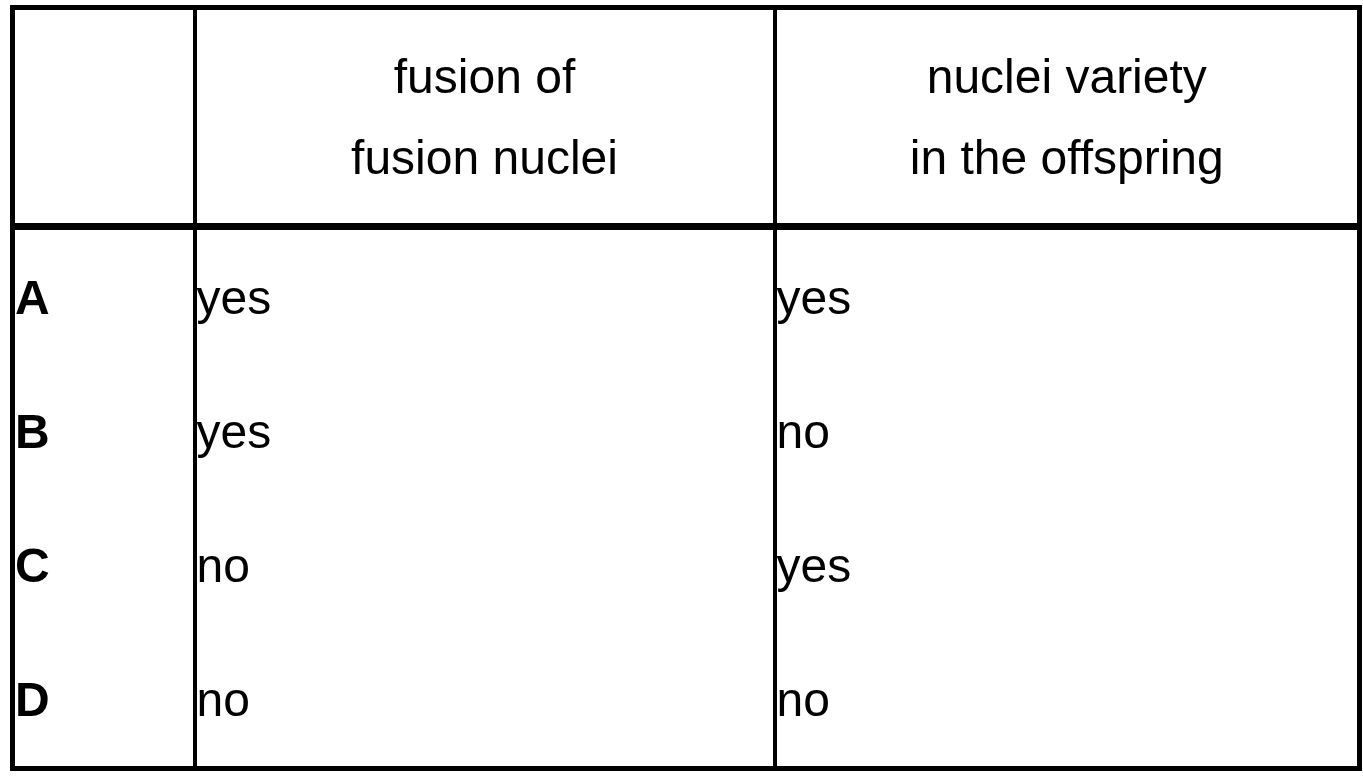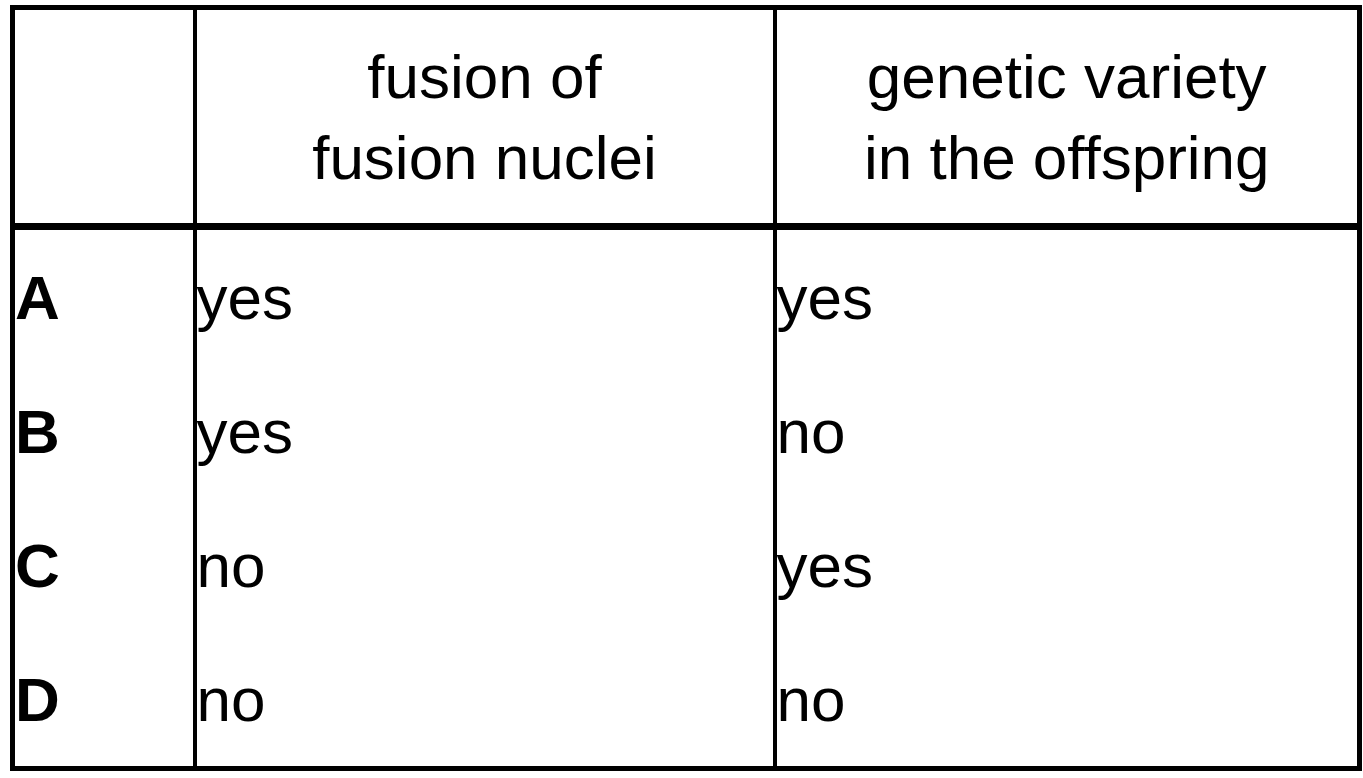--- a/index.html
+++ b/index.html
@@ -26,21 +26,21 @@
     border: 5px solid #000000;
   }
   table.answer-table col.col-option  { width: 182px; }
   table.answer-table col.col-fusion  { width: 580px; }
   table.answer-table col.col-variety { width: 585px; }
 
   table.answer-table th,
   table.answer-table td {
     padding: 0;
     vertical-align: middle;
-    font-size: 62px;
+    font-size: 48px;
     border-left: 4px solid #000000;
   }
   table.answer-table th:first-child,
   table.answer-table td:first-child {
     border-left: none;
   }
   thead th {
     height: 213px;
     font-weight: normal;
     border-bottom: 7px solid #000000;
@@ -70,21 +70,21 @@
       <col class="col-variety">
     </colgroup>
     <thead>
       <tr>
         <th></th>
         <th>
           <div class="hdr-line">fusion of</div>
           <div class="hdr-line">fusion nuclei</div>
         </th>
         <th>
-          <div class="hdr-line">genetic variety</div>
+          <div class="hdr-line">nuclei variety</div>
           <div class="hdr-line">in the offspring</div>
         </th>
       </tr>
     </thead>
     <tbody>
       <tr>
         <td class="option-cell">A</td>
         <td>yes</td>
         <td>yes</td>
       </tr>

